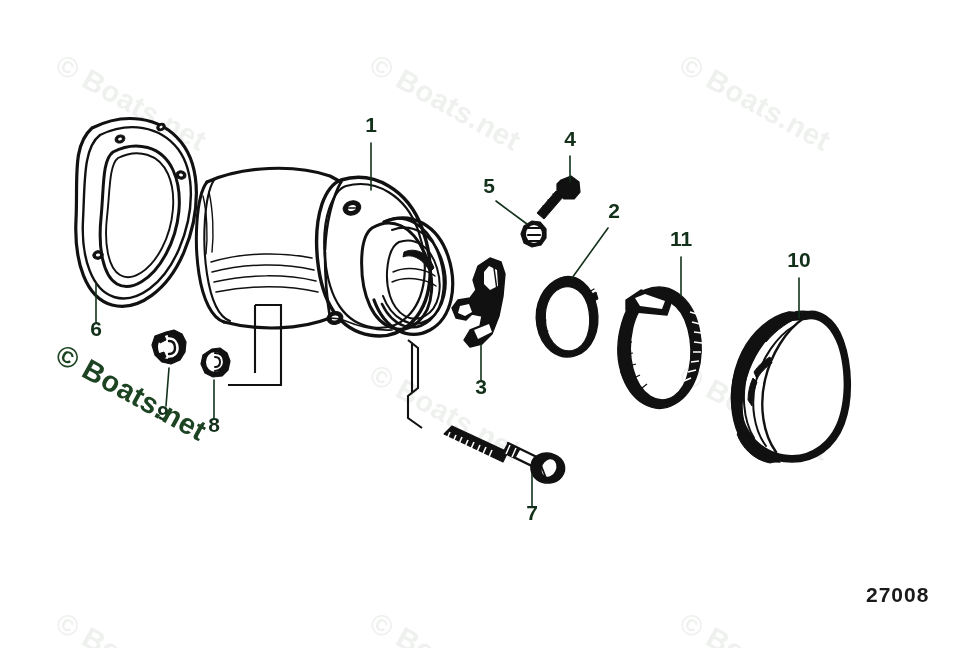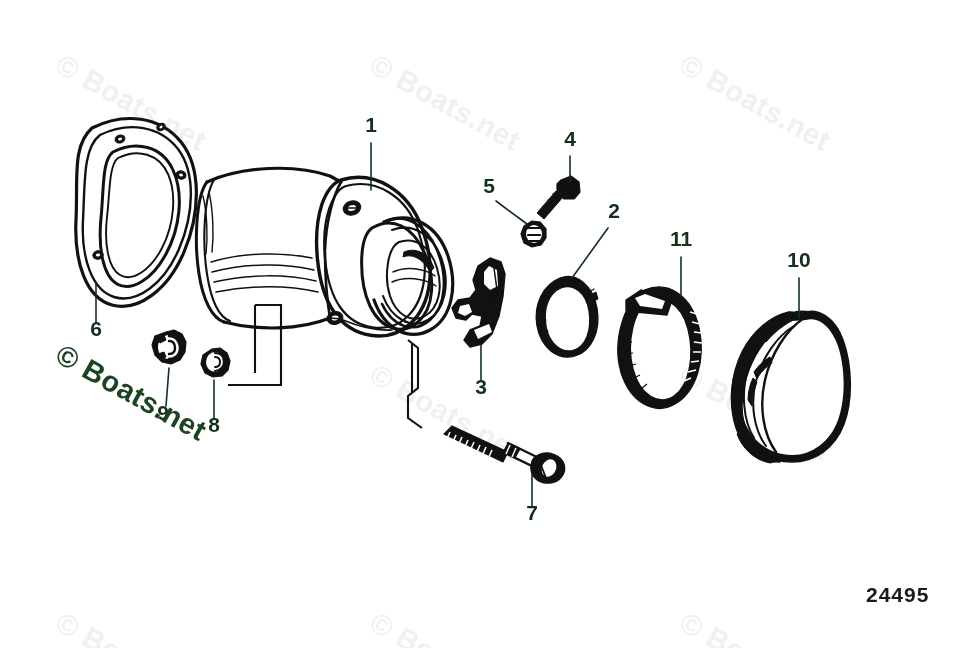--- a/index.html
+++ b/index.html
@@ -363,15 +363,15 @@
       <g>
         <line class="callout-line" x1="681" y1="257" x2="681" y2="296"></line>
         <text class="callout-num" x="681" y="246" text-anchor="middle">11</text>
       </g>
     </svg>
 
   <div class="wm-layer" id="wm-green-layer">
       <div class="wm wm-green" style="left: 66px; top: 338px;">© Boats.net</div>
     </div>
 
-  <div class="diagram-id" style="left:866px; top:583px;">24495</div>
+  <div class="diagram-id" style="left:866px; top:583px;">27008</div>
 
 </div>
 
 </body></html>

